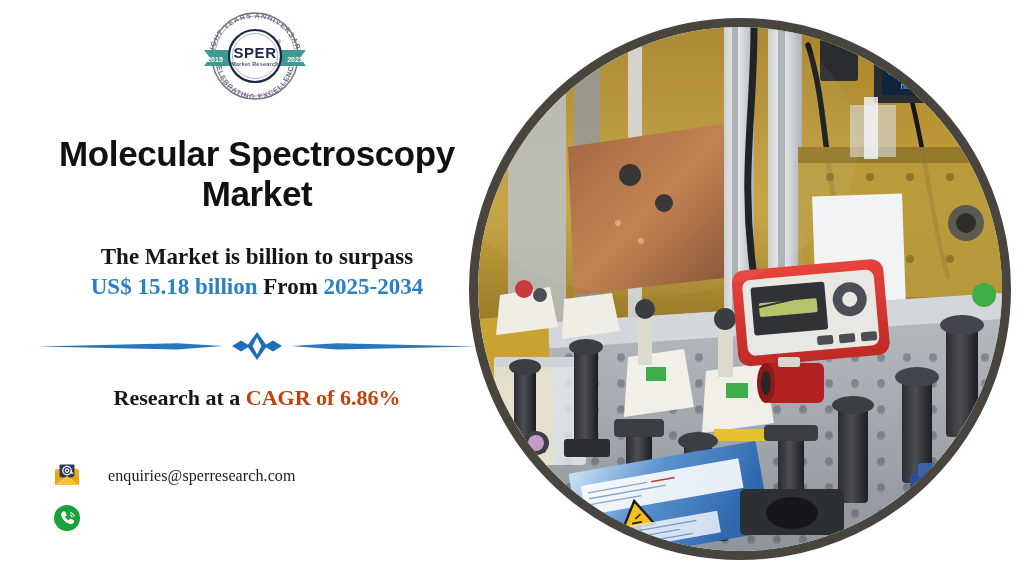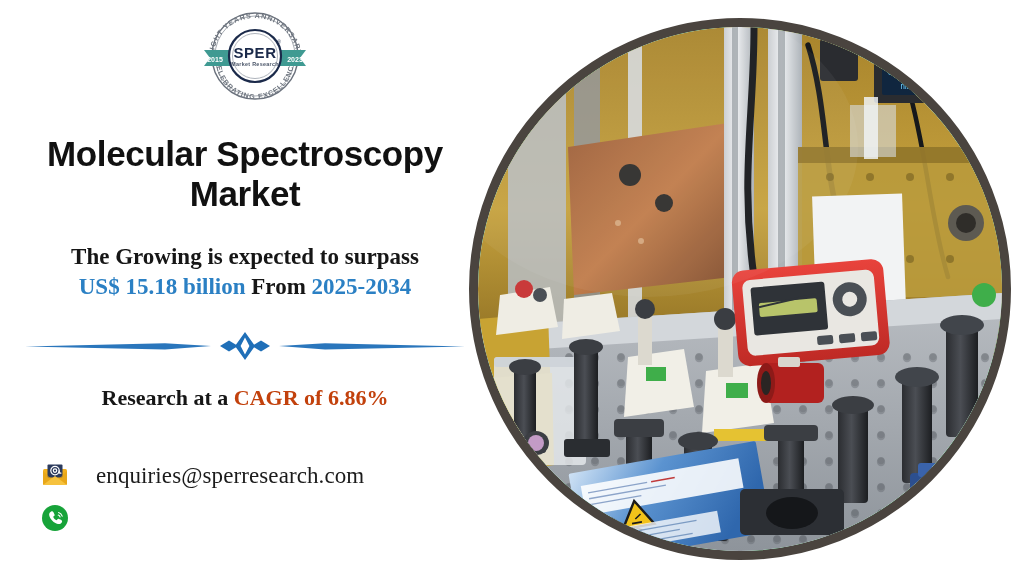--- a/index.html
+++ b/index.html
@@ -24,21 +24,21 @@
     left: 196px;
     top: 6px;
     width: 118px;
     height: 98px;
   }
   .logo-svg { display: block; width: 118px; height: 98px; }
 
   
   .left-col {
     position: absolute;
-    left: 0px;
+    left: 12px;
     top: 110px;
     width: 490px;
     height: 440px;
   }
   .title {
     text-align: center;
     font-family: "Liberation Sans", sans-serif;
     font-weight: 700;
     font-size: 35px;
     line-height: 1.14;
@@ -88,21 +88,21 @@
   }
   .contact-icon {
     width: 30px;
     height: 30px;
     flex: 0 0 30px;
     display: block;
   }
   .contact-text {
     margin-left: 26px;
     font-family: "Liberation Serif", serif;
-    font-size: 23px;
+    font-size: 16px;
     color: #1b1b1b;
     letter-spacing: 0.1px;
   }
 
   
   .photo-circle {
     position: absolute;
     left: 469px;
     top: 18px;
     width: 542px;
@@ -158,21 +158,21 @@
   </div>
 
   <div class="left-col">
 
     <div class="title">
       <div>Molecular Spectroscopy</div>
       <div>Market</div>
     </div>
 
     <div class="subhead">
-      <div>The Growing is expected to surpass</div>
+      <div>The Market is billion to surpass</div>
       <div>
         <span class="blue">US$ 15.18 billion</span>
         <span>From</span>
         <span class="blue">2025-2034</span>
       </div>
     </div>
 
     <svg class="divider" viewBox="0 0 460 34">
       <g fill="#1f6fb8">
         <path d="M 10,17.4 L 150,14.2 L 196,17 L 150,20.6 Z" opacity="0.95"></path>

